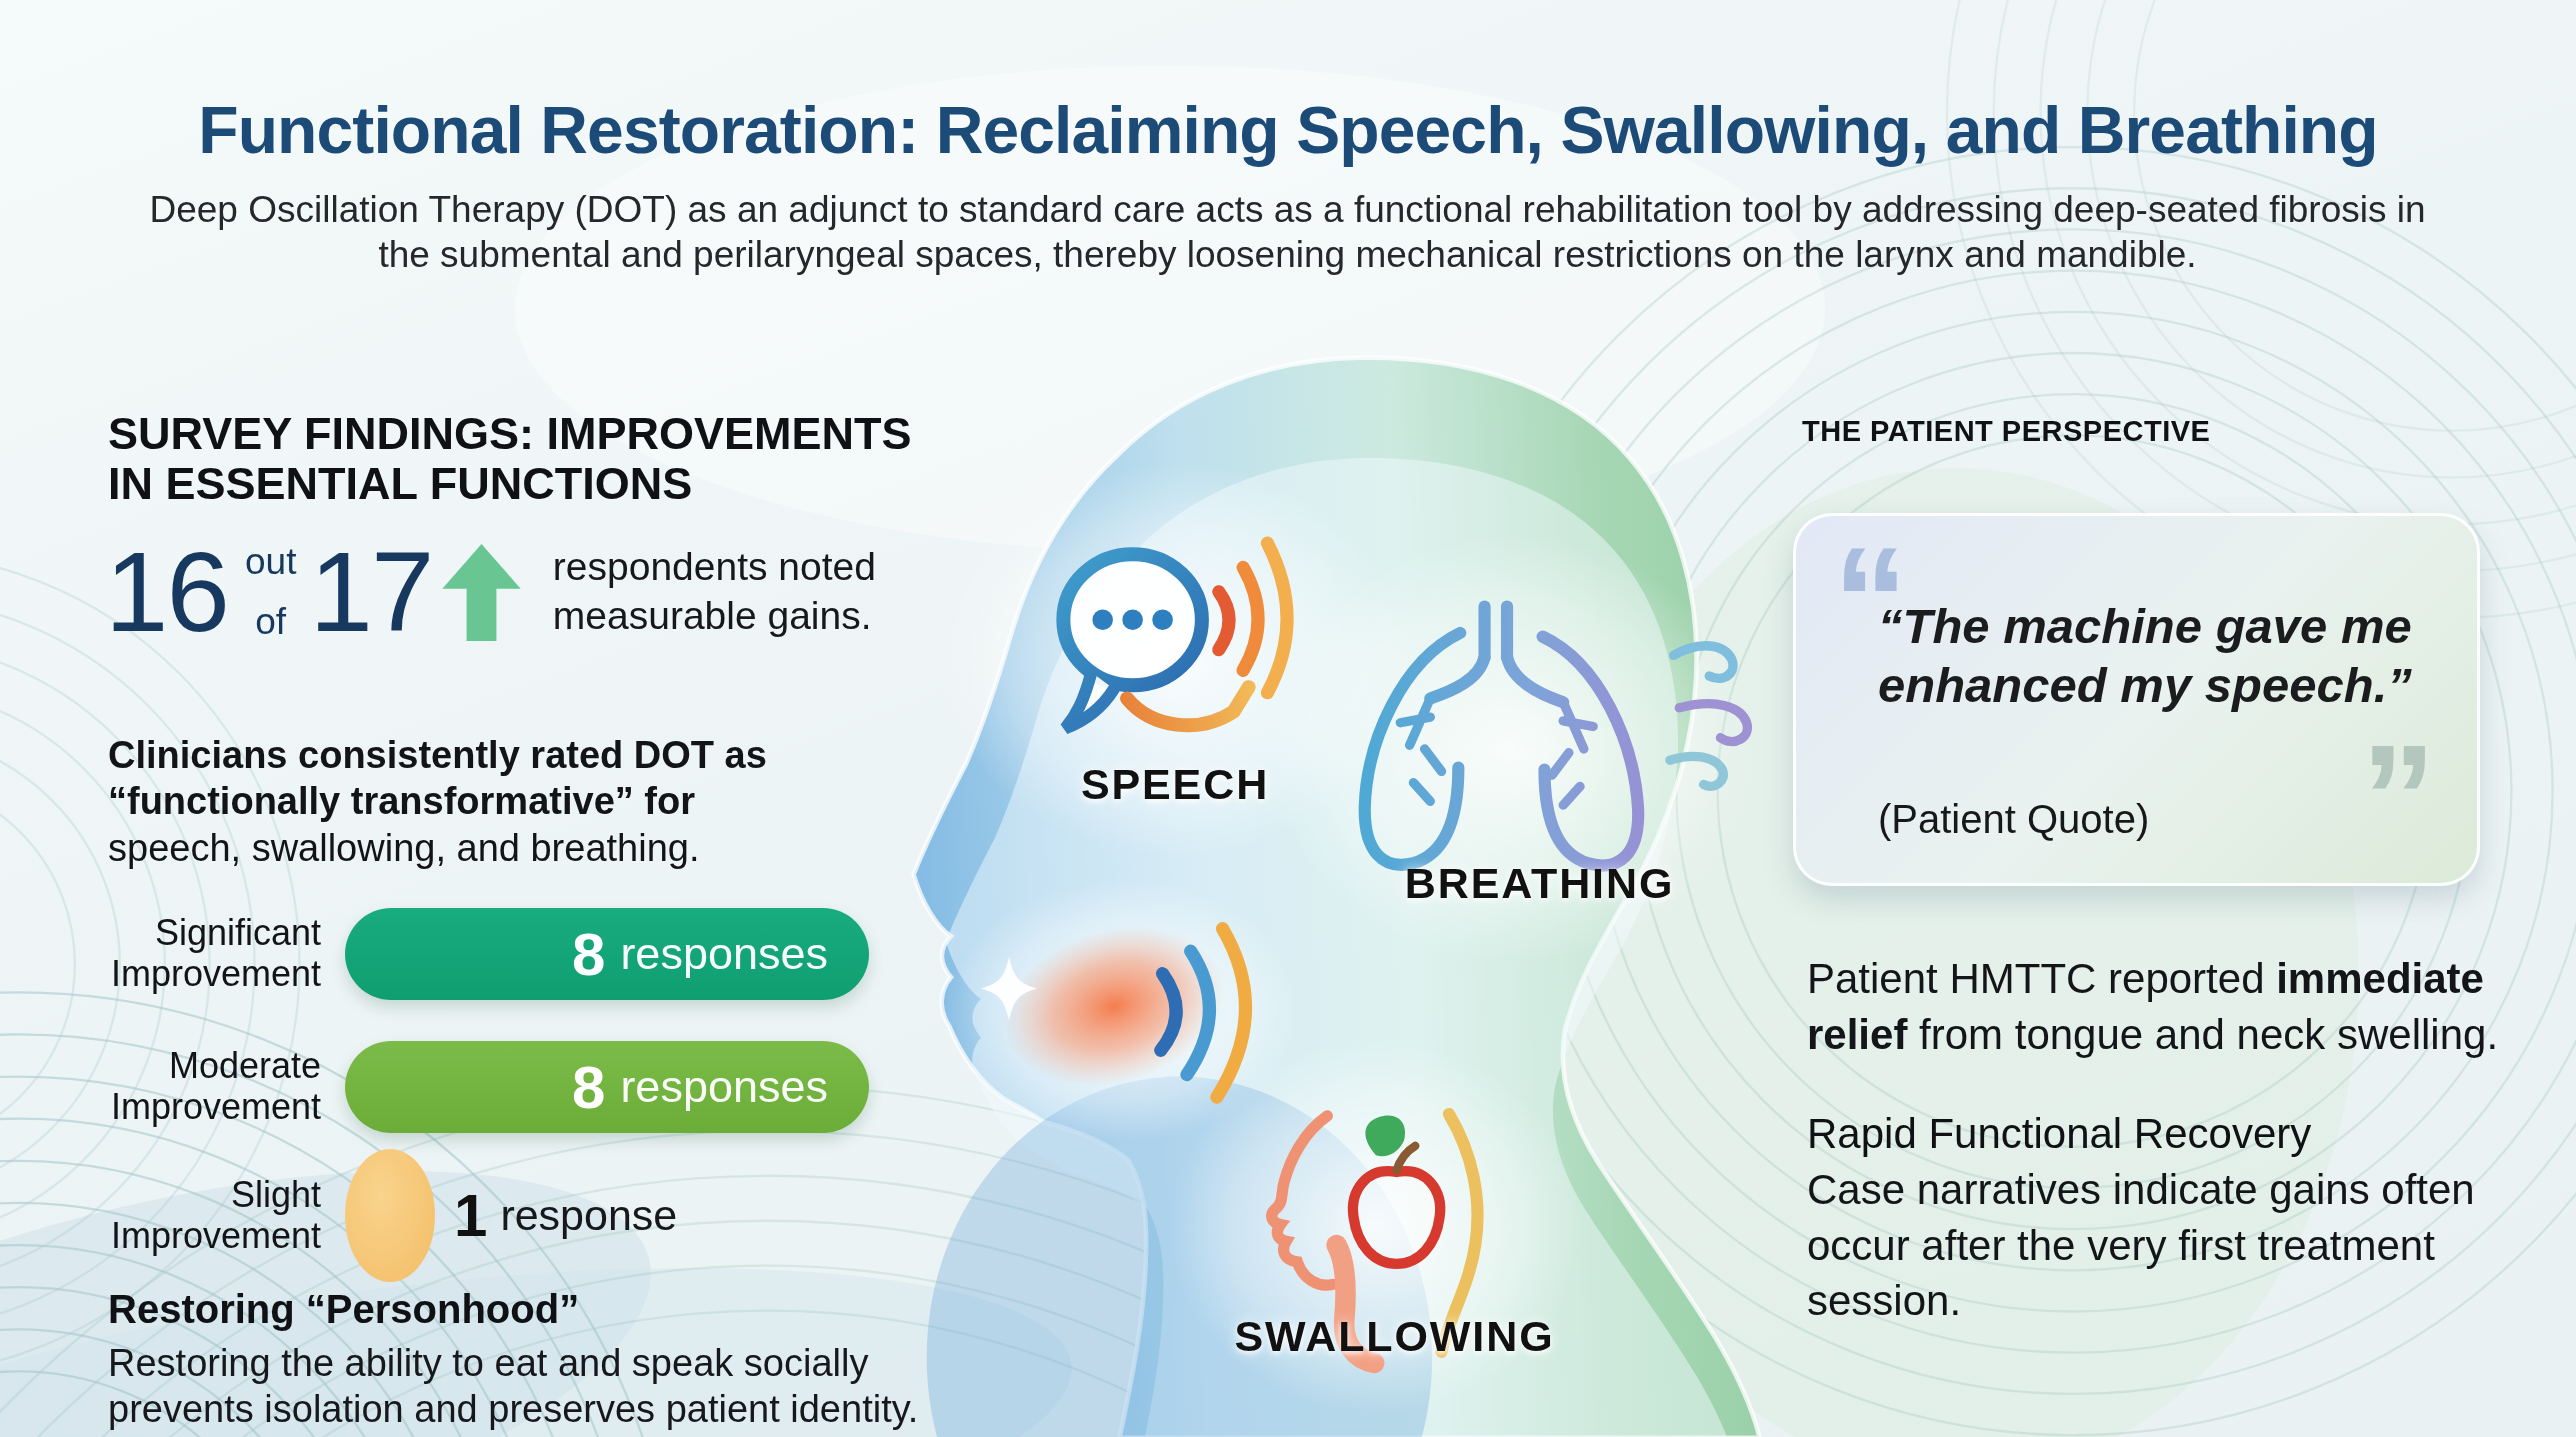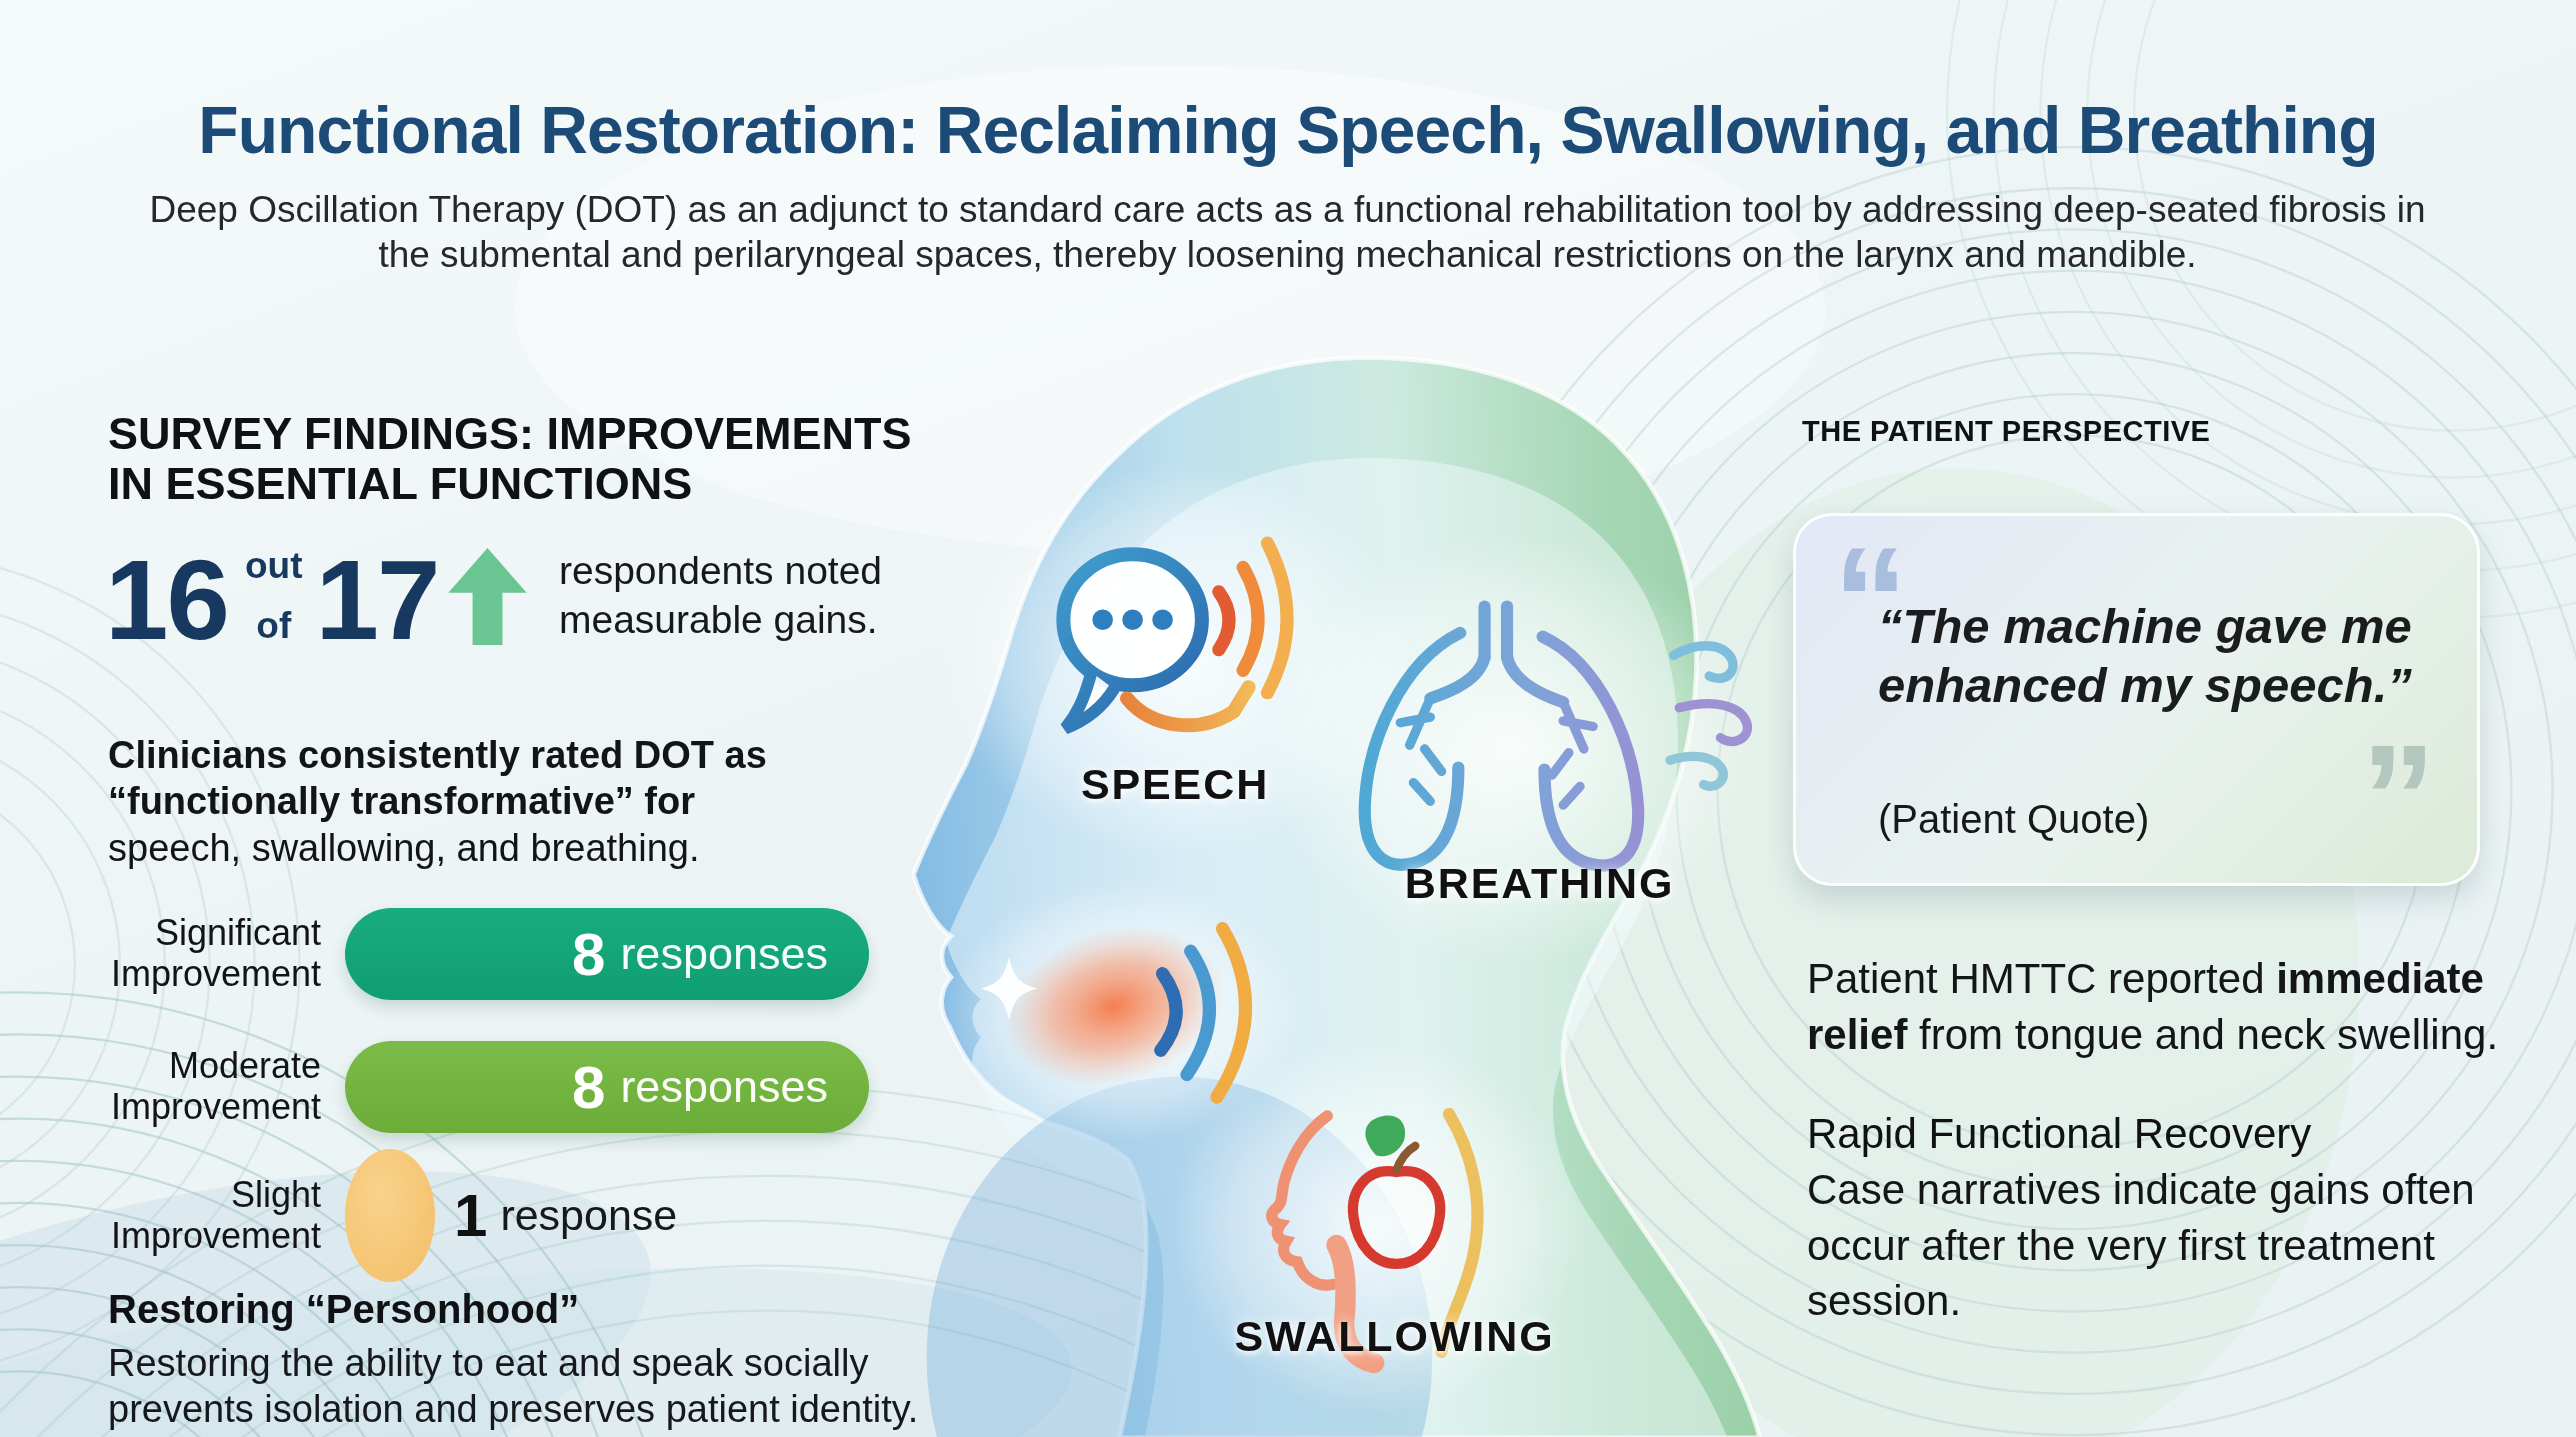--- a/index.html
+++ b/index.html
@@ -5,22 +5,22 @@
   html,body{margin:0;padding:0;}
   body{width:2576px;height:1438px;overflow:hidden;background:#eef4f5;font-family:"Liberation Sans",sans-serif;}
   #canvas{position:relative;width:2576px;height:1438px;background:linear-gradient(160deg,#f5fafa 0%,#edf4f5 45%,#e9f1f2 100%);overflow:hidden;}
   svg.layer{position:absolute;left:0;top:0;}
   .abs{position:absolute;}
   
   .title{left:0;right:0;top:92px;text-align:center;font-size:66px;font-weight:bold;letter-spacing:-0.9px;color:#1c4b78;z-index:3;}
   .subtitle{left:127px;top:187px;width:2321px;text-align:center;font-size:37px;line-height:1.22;color:#26272b;z-index:3;}
   .survey-heading{left:108px;top:409px;width:861px;font-size:45px;font-weight:bold;line-height:1.12;color:#101114;z-index:3;}
   .stat-row{left:105px;top:535px;display:flex;align-items:center;z-index:3;}
-  .stat-big{font-size:114px;font-weight:bold;color:#17395f;line-height:1;letter-spacing:-1.9px;margin-top:8px;}
-  .stat-of{display:flex;flex-direction:column;justify-content:center;margin:0 13px 0 17px;font-size:37px;font-weight:bold;color:#17395f;line-height:0.98;text-align:center;gap:24px;}
+  .stat-big{font-size:114px;font-weight:normal;color:#17395f;line-height:1;letter-spacing:-1.9px;}
+  .stat-of{display:flex;flex-direction:column;justify-content:center;margin:0 13px 0 17px;font-size:37px;font-weight:normal;color:#17395f;line-height:0.98;text-align:center;gap:24px;}
   .stat-arrow{margin:0 15px 0 9.4px;display:flex;align-items:center;}
   .stat-desc{font-size:39px;color:#17181b;width:356px;line-height:1.25;margin-left:17px;}
   .clinicians{left:108px;top:732px;width:936px;font-size:38px;line-height:1.22;color:#131417;z-index:3;}
   .clinicians .b{font-weight:bold;}
   .bar-row{display:flex;align-items:center;z-index:3;}
   .bar-label{width:213px;text-align:right;font-size:36px;line-height:1.13;color:#131417;margin-right:24px;}
   .pill{height:92px;width:524px;border-radius:49px;display:flex;align-items:center;justify-content:flex-end;padding-right:41px;box-sizing:border-box;box-shadow:0 7.5px 15px rgba(20,90,60,0.18);}
   .pill-teal{background:linear-gradient(180deg,#19ac7f,#0f9e70);}
   .pill-green{background:linear-gradient(180deg,#7cbb49,#6bad38);}
   .pill .num{font-size:60px;font-weight:bold;color:#ffffff;margin-right:15px;}

